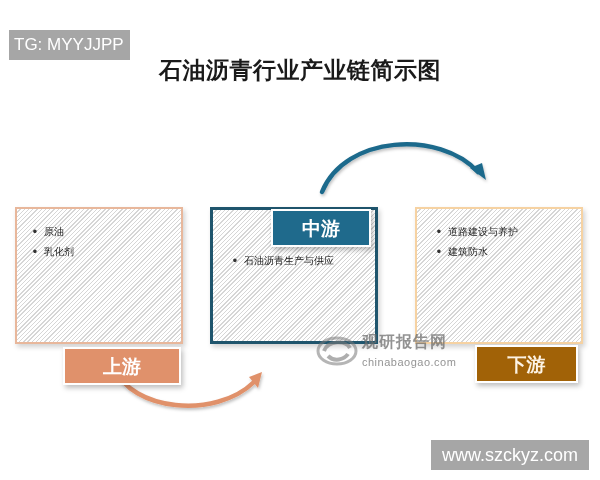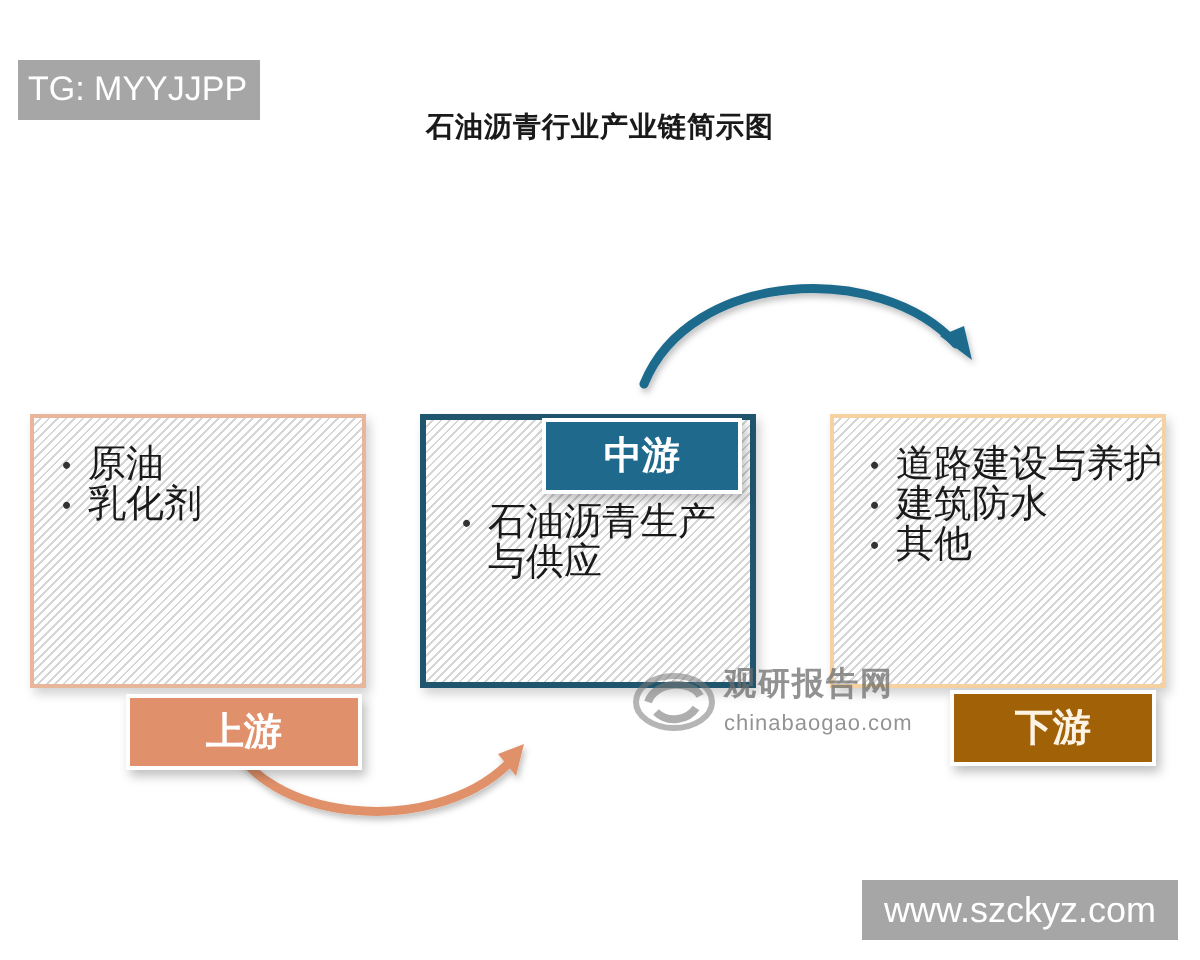--- a/index.html
+++ b/index.html
@@ -2,29 +2,29 @@
 <html><head>
 <meta charset="utf-8">
 <style>
   html, body { margin:0; padding:0; }
   body { width:600px; height:480px; background:#ffffff; position:relative; overflow:hidden;
          font-family:"DejaVu Sans", sans-serif; }
   .tag { position:absolute; background:#a6a6a6; color:#ffffff; font-family:"Liberation Sans", sans-serif; }
   .tag-top { left:9px; top:10px; width:121px; height:30px; line-height:30px; font-size:17px; padding-left:5px; box-sizing:border-box;margin-top:20px; }
   .tag-bottom { left:431px; top:440px; width:158px; height:30px; line-height:30px; font-size:18px; text-align:center; }
   .title { position:absolute; left:0; width:600px; top:55px; text-align:center; font-family:"DejaVu Serif", serif;
-           font-size:14px; font-weight:bold; color:#1a1a1a; letter-spacing:0.5px; }
+           font-size:23px; font-weight:bold; color:#1a1a1a; letter-spacing:0.5px; }
   .box { position:absolute; box-sizing:border-box; top:207px; width:168px; height:137px;
          background:repeating-linear-gradient(135deg, #ffffff 0px, #ffffff 2px, #d6d6d6 2px, #d6d6d6 3px);
          box-shadow:2px 3px 5px rgba(0,0,0,0.18); }
   .box-up { left:15px; border:2px solid #e8b79b; }
   .box-mid { left:210px; border:3px solid #1f556d; }
   .box-down { left:415px; border:2px solid #f6d2a2; }
-  ul.items { list-style:none; margin:0; padding:0; position:absolute; font-family:Liberation Sans, sans-serif;
-             font-size:19px; color:#1a1a1a; line-height:20px; }
+  ul.items { list-style:none; margin:0; padding:0; position:absolute; font-family:Liberation Mono, monospace;
+             font-size:10px; color:#1a1a1a; line-height:20px; }
   ul.items li { position:relative; padding-left:13px; }
   ul.items li::before { content:"•"; position:absolute; left:0; top:0; font-size:13px; color:#333; }
   .box-up ul.items { left:14px; top:14px; }
   .box-mid ul.items { left:18px; top:42px; width:140px; }
   .box-down ul.items { left:18px; top:14px; }
   .label { position:absolute; box-sizing:border-box; color:#ffffff; font-family:"DejaVu Serif", serif; font-weight:bold;
            font-size:19px; text-align:center; border:2px solid #ffffff; box-shadow:2px 3px 5px rgba(0,0,0,0.25);margin-top:20px; }
   .label-up { left:63px; top:327px; width:118px; height:38px; line-height:34px; background:#e0916b; }
   .label-mid { left:271px; top:189px; width:100px; height:38px; line-height:34px; background:#1f6a8c; }
   .label-down { left:475px; top:325px; width:103px; height:38px; line-height:34px; background:#a16207; color:#fdf3e4; }
@@ -69,21 +69,20 @@
 <div class="box box-mid">
   <ul class="items">
     <li>石油沥青生产与供应</li>
   </ul>
 </div>
 
 <div class="box box-down">
   <ul class="items">
     <li>道路建设与养护</li>
     <li>建筑防水</li>
-    <li>其他</li>
   </ul>
 </div>
 
 <div class="label label-up">上游</div>
 <div class="label label-mid">中游</div>
 
 <div class="watermark">
   <svg class="wm-logo" viewBox="0 0 42 34">
     <ellipse cx="21" cy="17" rx="19" ry="13" fill="none" stroke="rgba(120,120,120,0.55)" stroke-width="3"></ellipse>
     <path d="M8 17 C 12 6, 30 6, 34 14" fill="none" stroke="rgba(120,120,120,0.6)" stroke-width="4"></path>

